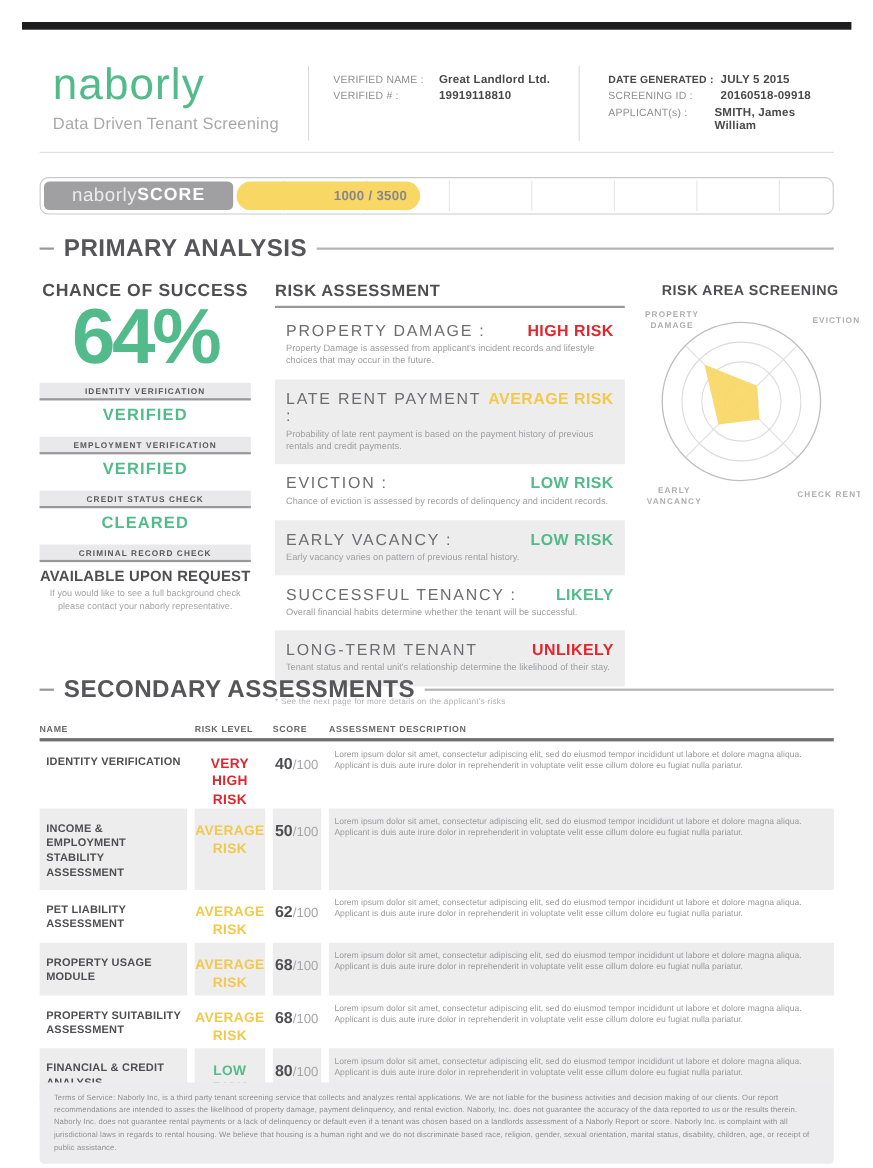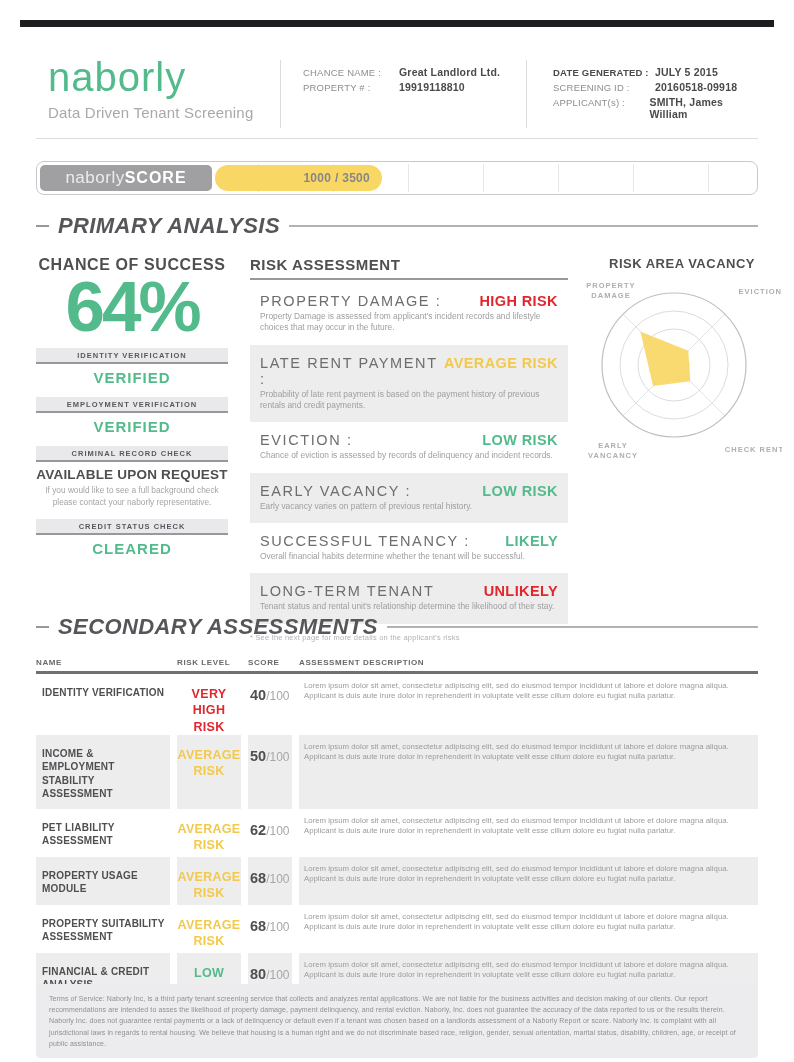--- a/index.html
+++ b/index.html
@@ -29,21 +29,21 @@
   .score { position:absolute; top:145px; left:24px; right:24px; height:34px; border:1px solid #c9c9cb; border-radius:8px; background:#fff; }
   .score-tick { position:absolute; top:2px; bottom:2px; width:1px; background:#e6e6e8; }
   .score-label { position:absolute; left:3px; top:3px; bottom:3px; width:172px; background:#a0a0a2; border-radius:5px; display:flex; align-items:center; justify-content:center; }
   .score-label .lt { font-size:17px; font-weight:400; color:#ececee; letter-spacing:.5px; }
   .score-label .bd { font-size:16px; font-weight:700; color:#fff; letter-spacing:1px; }
   .score-track { position:absolute; left:178px; right:3px; top:3px; bottom:3px; }
   .score-fill { height:100%; width:31%; background:var(--yellow-bar); border-radius:13px; display:flex; align-items:center; justify-content:flex-end; padding-right:12px; }
   .score-value { font-size:12px; font-weight:700; color:#87878a; letter-spacing:.3px; }
 
   
-  .sec-head { position:absolute; left:24px; right:24px; display:flex; align-items:center;font-style:italic; }
+  .sec-head { position:absolute; left:24px; right:24px; display:flex; align-items:center; }
   .sec-head .dash { width:13px; height:2px; background:#98989a; }
   .sec-head .t { font-size:22px; font-weight:800; color:#56565a; letter-spacing:.4px; margin:0 9px; }
   .sec-head .line { flex:1; height:2px; background:#b3b3b5; }
 
   
   .col-left { position:absolute; left:24px; top:240px; width:192px; text-align:center; }
   .chance-label { font-size:16px; font-weight:800; color:#4f4f52; letter-spacing:.6px; }
   .chance-value { font-size:71px; font-weight:800; color:var(--green); letter-spacing:-3px; line-height:.93; margin-bottom:8px; }
   .check-group { margin-bottom:11px; }
   .check-label { background:#e9e9eb; border-bottom:2px solid #98989a; font-size:7.5px; font-weight:700; color:#58585b; letter-spacing:1px; padding:3px 0 2px; }
@@ -106,25 +106,25 @@
   <div class="top-bar"></div>
 
   <div class="header">
     <div class="logo-block">
       <div class="logo">naborly</div>
       <div class="tagline">Data Driven Tenant Screening</div>
     </div>
     <div class="v-div"></div>
     <div class="account-block">
       <div class="kv">
-        <span class="k">CHANCE NAME :</span>
+        <span class="k">VERIFIED NAME :</span>
         <span class="v">Great Landlord Ltd.</span>
       </div>
       <div class="kv">
-        <span class="k">PROPERTY # :</span>
+        <span class="k">VERIFIED # :</span>
         <span class="v">19919118810</span>
       </div>
     </div>
     <div class="v-div"></div>
     <div class="dates-block">
       <div class="kv">
         <span class="k strong">DATE GENERATED :</span>
         <span class="v">JULY 5 2015</span>
       </div>
       <div class="kv">
@@ -170,28 +170,28 @@
 
     <div class="check-group">
       <div class="check-label">IDENTITY VERIFICATION</div>
       <div class="check-value c-green">VERIFIED</div>
     </div>
     <div class="check-group">
       <div class="check-label">EMPLOYMENT VERIFICATION</div>
       <div class="check-value c-green">VERIFIED</div>
     </div>
     <div class="check-group">
+      <div class="check-label">CREDIT STATUS CHECK</div>
+      <div class="check-value c-green">CLEARED</div>
+    </div>
+    <div class="check-group">
       <div class="check-label">CRIMINAL RECORD CHECK</div>
       <div class="check-value small c-dark">AVAILABLE UPON REQUEST</div>
       <div class="check-note">If you would like to see a full background check please contact your naborly representative.</div>
     </div>
-    <div class="check-group">
-      <div class="check-label">CREDIT STATUS CHECK</div>
-      <div class="check-value c-green">CLEARED</div>
-    </div>
   </div>
 
   <div class="col-mid">
     <div class="ra-title">RISK ASSESSMENT</div>
 
     <div class="ra-item">
       <div class="ra-head">
         <span class="ra-name">PROPERTY DAMAGE  :</span>
         <span class="ra-level c-red">HIGH RISK</span>
       </div>
@@ -235,21 +235,21 @@
         <span class="ra-name">LONG-TERM TENANT</span>
         <span class="ra-level c-red">UNLIKELY</span>
       </div>
       <div class="ra-desc">Tenant status and rental unit's relationship determine the likelihood of their stay.</div>
     </div>
 
     <div class="ra-footnote">* See the next page for more details on the applicant's risks</div>
   </div>
 
   <div class="col-right">
-    <div class="radar-title">RISK AREA VACANCY</div>
+    <div class="radar-title">RISK AREA SCREENING</div>
     <div class="radar-wrap">
       <svg width="204" height="190" viewBox="0 0 204 190">
         <line x1="43.1" y1="39.1" x2="144.9" y2="140.9" stroke="#e3e3e5" stroke-width="1"></line>
         <line x1="144.9" y1="39.1" x2="43.1" y2="140.9" stroke="#e3e3e5" stroke-width="1"></line>
         <circle cx="94" cy="90" r="72" fill="none" stroke="#bfbfc2" stroke-width="1.2"></circle>
         <circle cx="94" cy="90" r="54" fill="none" stroke="#dcdcde" stroke-width="1"></circle>
         <circle cx="94" cy="90" r="36" fill="none" stroke="#dcdcde" stroke-width="1"></circle>
         <circle cx="94" cy="90" r="15" fill="none" stroke="#dcdcde" stroke-width="1"></circle>
         <polygon points="60.4,56.4 108.3,75.7 110.3,106.3 73.1,110.9" fill="#f8d765" fill-opacity="0.92"></polygon>
       </svg>

